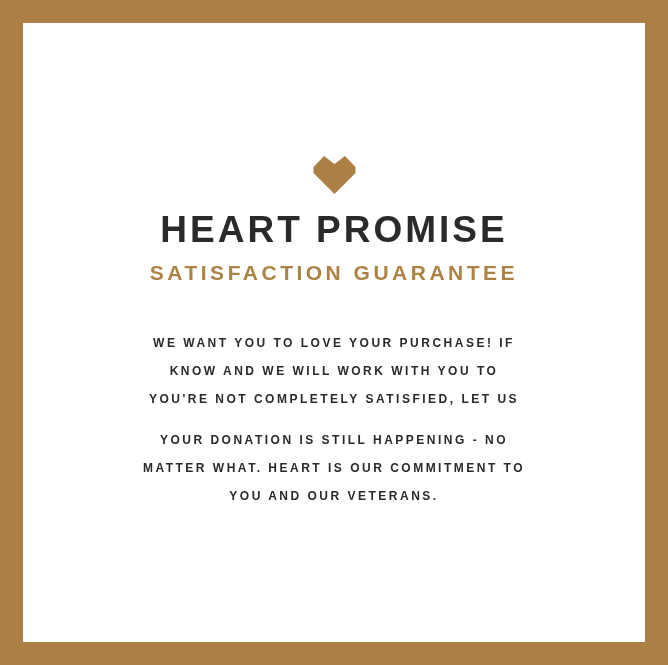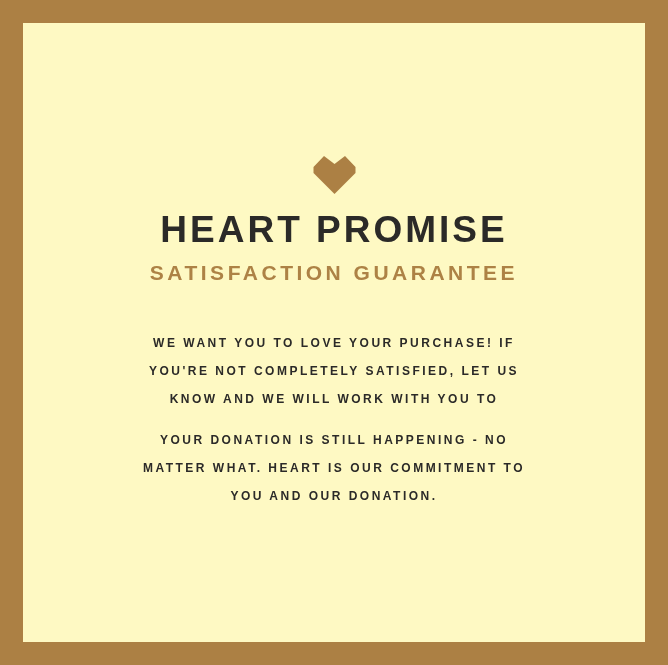--- a/index.html
+++ b/index.html
@@ -10,21 +10,21 @@
   }
   .card {
     width: 668px;
     height: 665px;
     background: #AC8044;
     padding: 23px;
   }
   .card-inner {
     width: 100%;
     height: 100%;
-    background: #fef9c3;
+    background: #ffffff;
     display: flex;
     flex-direction: column;
     align-items: center;
     justify-content: center;
     text-align: center;
     padding: 17px 40px;
   }
   .heart {
     width: 43px;
     height: 38px;
@@ -68,24 +68,24 @@
     <svg class="heart" viewBox="0 0 42 38" xmlns="http://www.w3.org/2000/svg" aria-hidden="true">
       <polygon points="10.5,0 21,8 31.5,0 42,11 42,17 21,38 0,17 0,11" fill="#AC8044"></polygon>
     </svg>
 
     <h1 class="title">HEART PROMISE</h1>
 
     <div class="subtitle">SATISFACTION GUARANTEE</div>
 
     <div class="para">
       <div class="line">WE WANT YOU TO LOVE YOUR PURCHASE! IF</div>
+      <div class="line">KNOW AND WE WILL WORK WITH YOU TO</div>
       <div class="line">YOU'RE NOT COMPLETELY SATISFIED, LET US</div>
-      <div class="line">KNOW AND WE WILL WORK WITH YOU TO</div>
     </div>
 
     <div class="para">
       <div class="line">YOUR DONATION IS STILL HAPPENING - NO</div>
       <div class="line">MATTER WHAT. HEART IS OUR COMMITMENT TO</div>
-      <div class="line">YOU AND OUR DONATION.</div>
+      <div class="line">YOU AND OUR VETERANS.</div>
     </div>
 
   </div>
 </div>
 
 </body></html>

